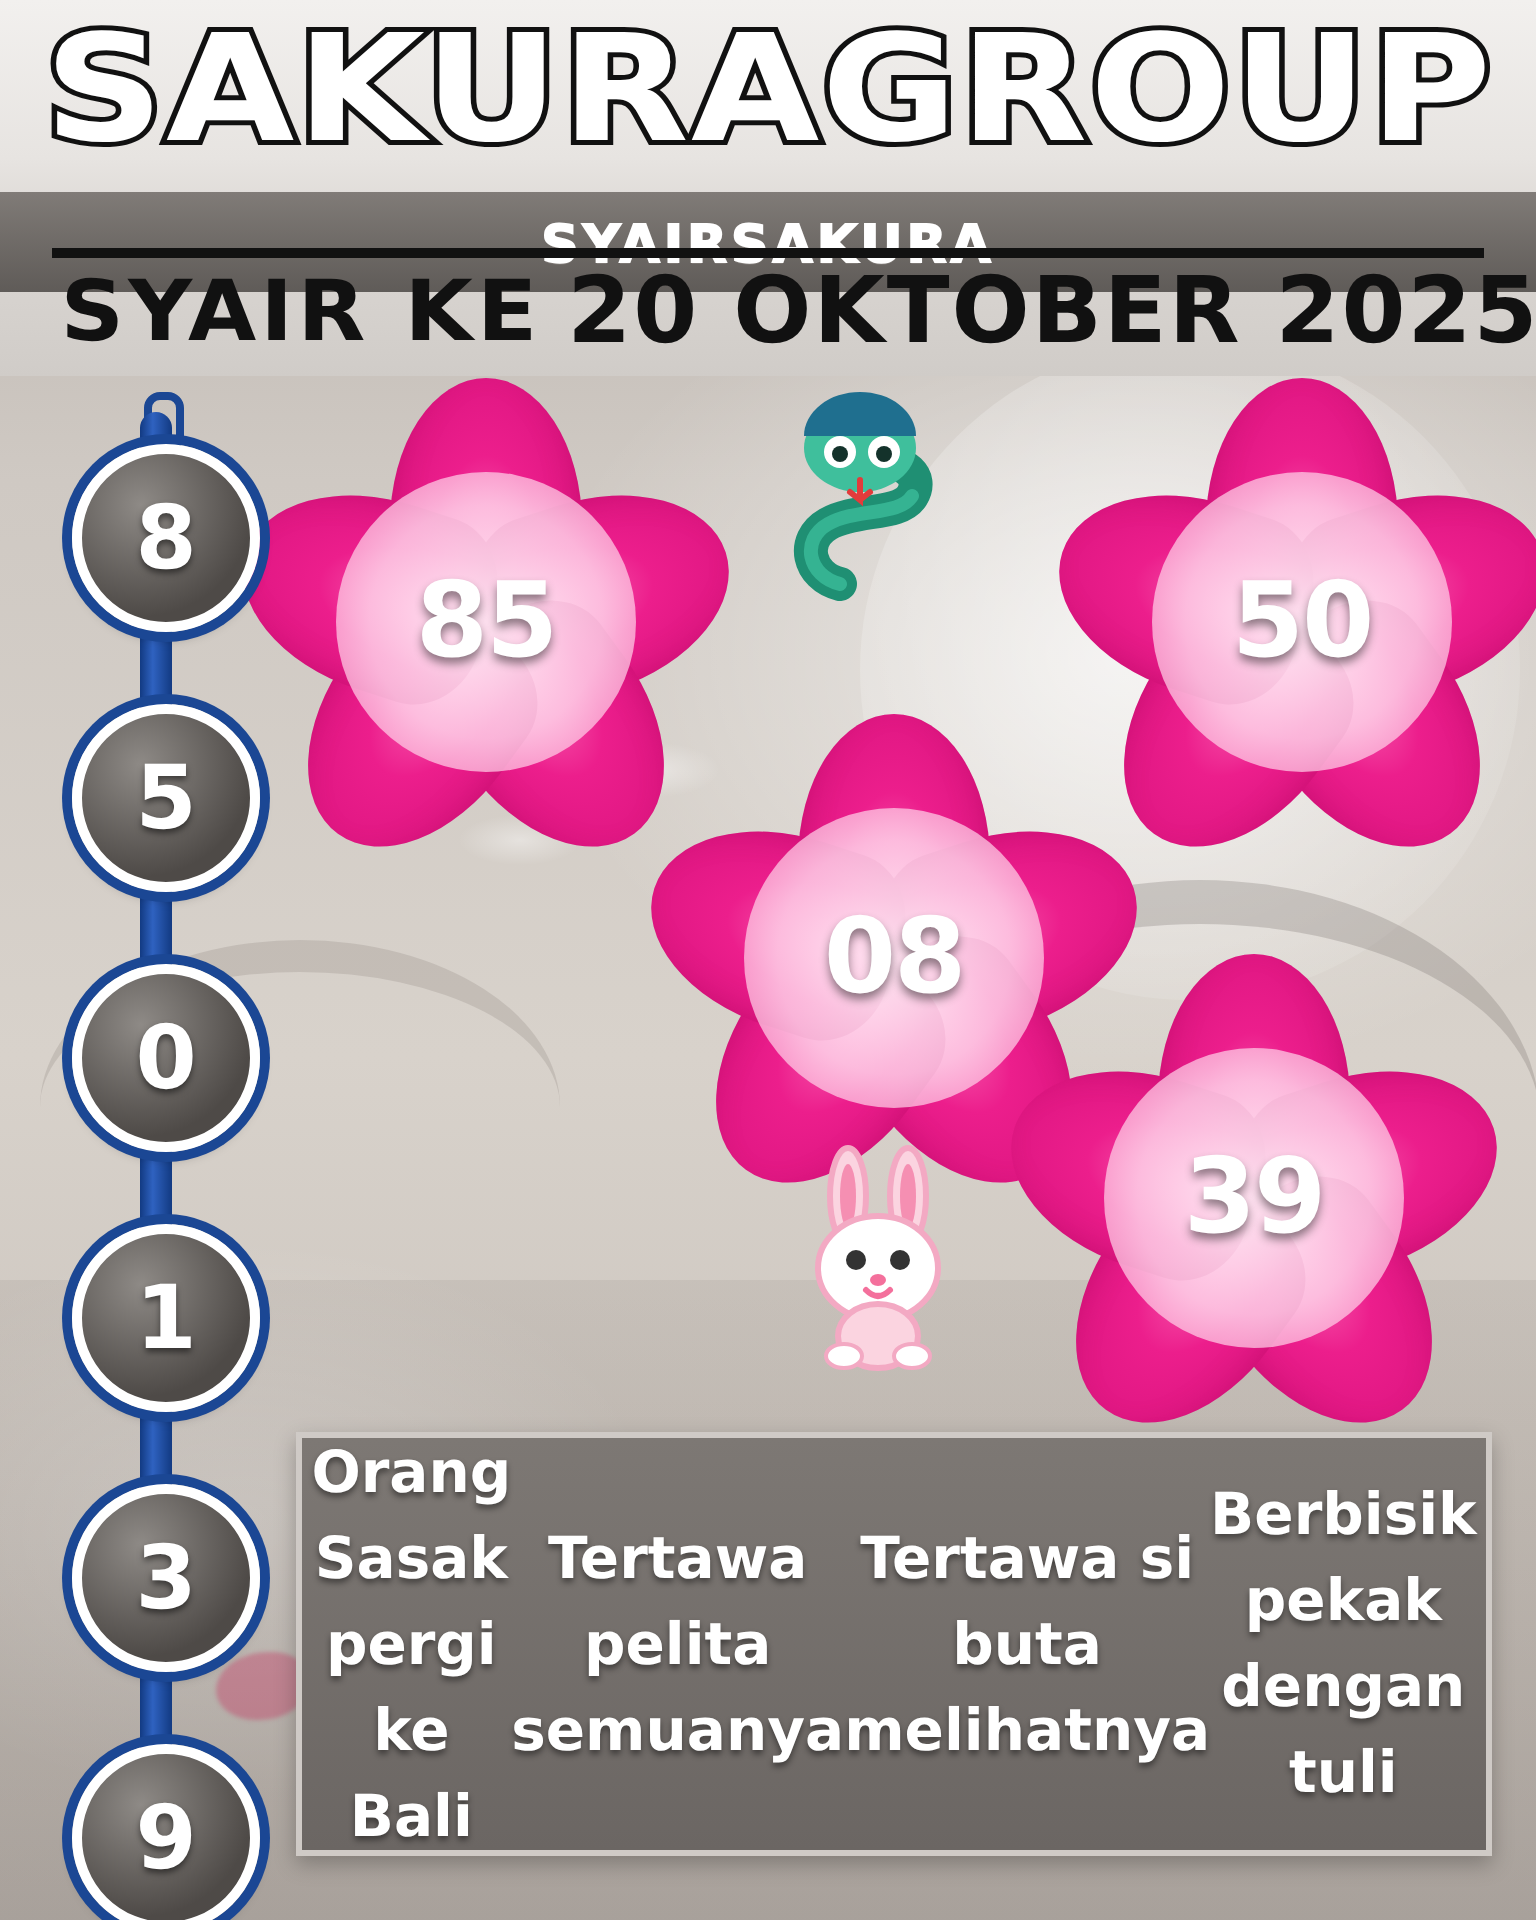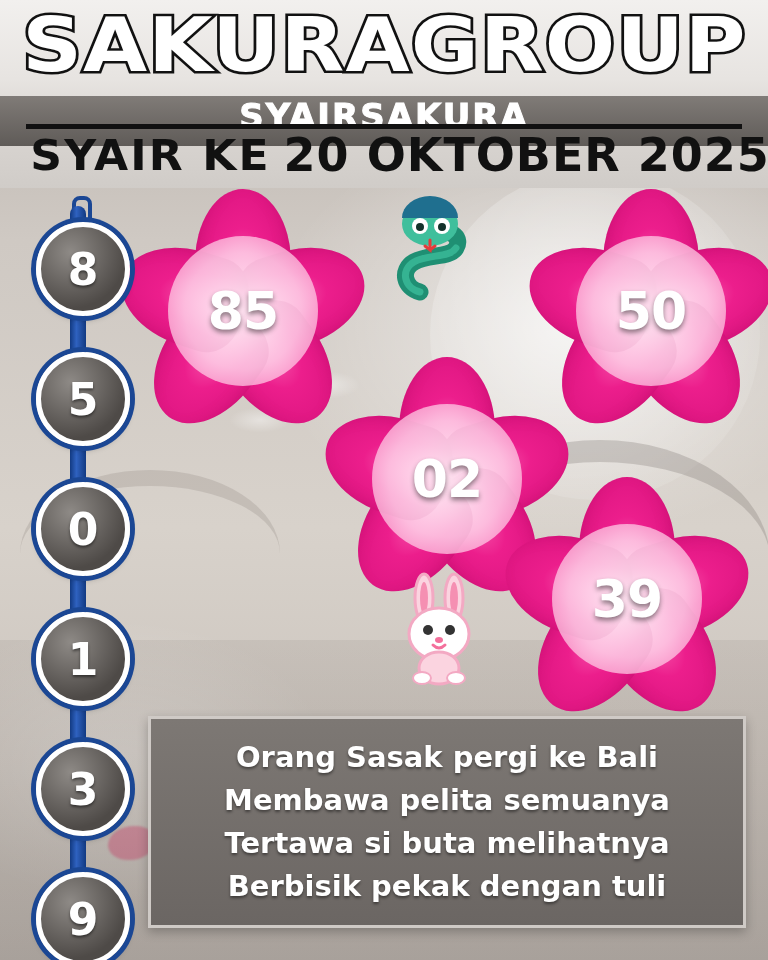--- a/index.html
+++ b/index.html
@@ -65,23 +65,23 @@
     display:inline-block;
     font-family:"DejaVu Sans", sans-serif;
     font-weight:bold;font-size:74px;line-height:78px;
     letter-spacing:1px;
     color:#ffffff;
     -webkit-text-stroke:5px #111111;
     paint-order:stroke fill;
     transform:scaleX(1.12);
   }
   .brand-sub{
-    position:absolute;left:0;top:96px;width:768px;text-align:center;
+    position:absolute;left:0;top:108px;width:768px;text-align:center;
     font-family:"DejaVu Sans", sans-serif;
-    font-weight:bold;font-size:34px;letter-spacing:2px;
+    font-weight:bold;font-size:26px;letter-spacing:2px;
     color:#ffffff;
     -webkit-text-stroke:1px #ffffff;
     text-shadow:0 1px 0 #7d7874;
   }
   .syair-line{
     position:absolute;left:0;top:128px;width:768px;text-align:center;white-space:nowrap;padding-left:19px;
   }
   .syair-ke{
     font-family:"DejaVu Sans", sans-serif;font-weight:bold;font-size:42px;
     letter-spacing:2px;color:#111;vertical-align:middle;transform:scaleX(1.05);display:inline-block;
@@ -154,21 +154,21 @@
   
   .snake{position:absolute;left:386px;top:196px;width:110px;height:110px;z-index:8;}
   .rabbit{position:absolute;left:392px;top:572px;width:96px;height:116px;z-index:8;}
 
   
   .panel{
     position:absolute;left:148px;top:716px;width:598px;height:212px;z-index:9;
     background:linear-gradient(180deg,#7d7874,#6b6663);
     border:3px solid #cfcac6;
     box-shadow:0 4px 10px rgba(0,0,0,0.25);
-    display:flex;flex-direction:column;align-items:center;justify-content:center;
+    display:flex;align-items:center;justify-content:center;
     padding:6px 5px;box-sizing:border-box;
   }
   .panel p{
     margin:0;
     font-family:"DejaVu Sans", sans-serif;
     font-weight:bold;font-size:29px;line-height:43px;color:#ffffff;
     text-align:center;text-shadow:0 2px 3px rgba(0,0,0,0.45);
   }
 </style>
 </head>
@@ -250,21 +250,21 @@
 
   <div class="flower" id="flower-3">
     <div class="petals">
         <i></i>
         <i></i>
         <i></i>
         <i></i>
         <i></i>
       </div>
     <div class="inner"></div>
-    <div class="num">02</div>
+    <div class="num">08</div>
   </div>
 
 
   <div class="flower" id="flower-5">
     <div class="petals">
         <i></i>
         <i></i>
         <i></i>
         <i></i>
         <i></i>
@@ -299,18 +299,18 @@
       <ellipse cx="47" cy="68" rx="4" ry="3" fill="#f4709c"></ellipse>
       <path d="M41 73 Q47 79 53 73" stroke="#f4709c" stroke-width="3" fill="none" stroke-linecap="round"></path>
       <ellipse cx="47" cy="96" rx="20" ry="16" fill="#fbd4e0" stroke="#f3a9c3" stroke-width="3"></ellipse>
       <ellipse cx="30" cy="106" rx="9" ry="6" fill="#ffffff" stroke="#f3a9c3" stroke-width="2"></ellipse>
       <ellipse cx="64" cy="106" rx="9" ry="6" fill="#ffffff" stroke="#f3a9c3" stroke-width="2"></ellipse>
     </svg>
   </div>
 
   <div class="panel">
     <p>Orang Sasak pergi ke Bali</p>
-    <p>Membawa pelita semuanya</p>
+    <p>Tertawa pelita semuanya</p>
     <p>Tertawa si buta melihatnya</p>
     <p>Berbisik pekak dengan tuli</p>
   </div>
 
 </div>
 
 </body></html>

